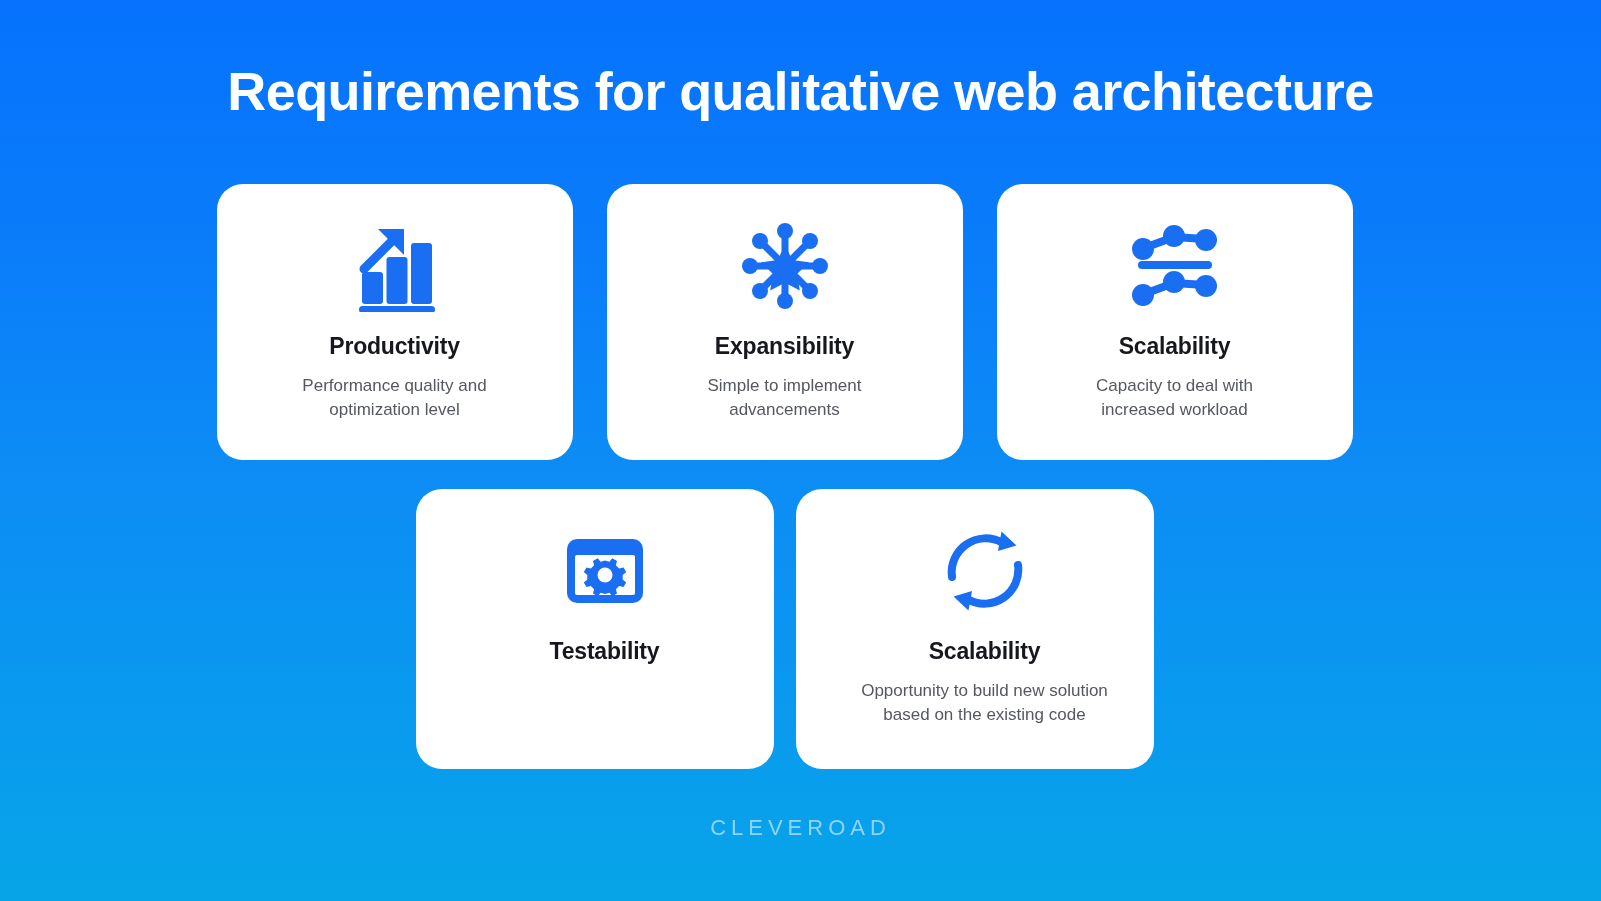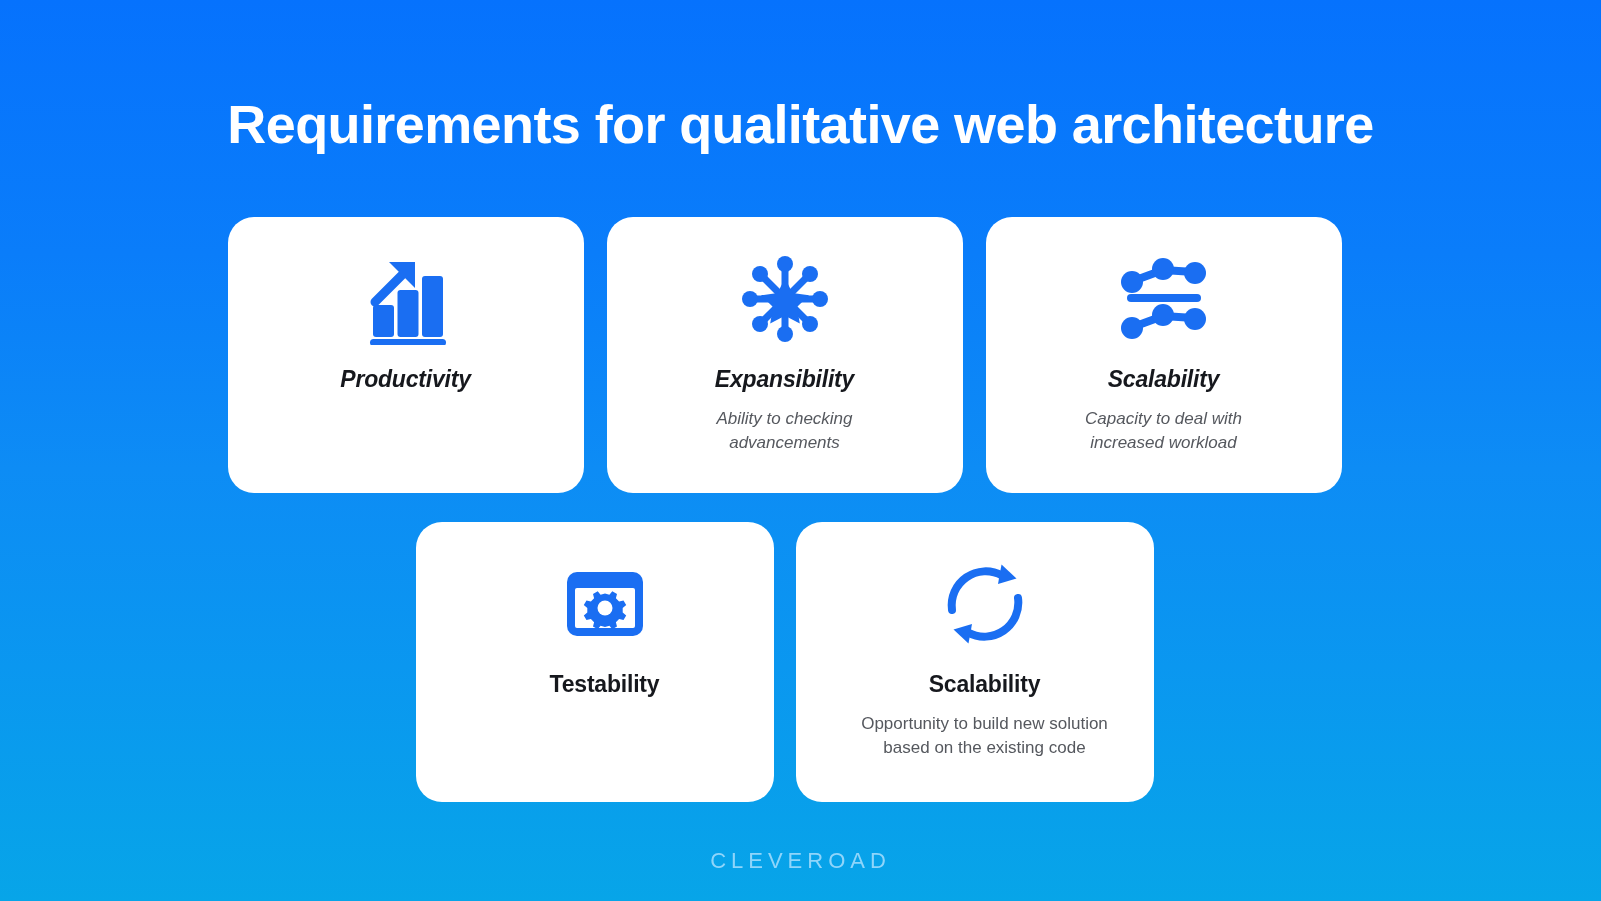--- a/index.html
+++ b/index.html
@@ -17,21 +17,20 @@
         #0d8cf5 52%,
         #0a97f0 74%,
         #07a5e8 100%);
   }
 
   .slide {
     position: relative;
     width: 1601px;
     height: 729px;
     box-sizing: border-box;
-    margin-top: 33px;
   }
 
   
   .title {
     position: absolute;
     top: 55px;
     left: 0;
     width: 1601px;
     text-align: center;
     color: #ffffff;
@@ -46,22 +45,21 @@
   
   .row {
     position: absolute;
     display: flex;
     justify-content: center;
   }
   .row-top {
     top: 184px;
     left: 38px;
     width: 1493px;
-    gap: 23px;
-    font-style: italic;
+    gap: 34px;
   }
   .row-bottom {
     top: 489px;
     left: 226px;
     width: 1117px;
     gap: 22px;
   }
 
   .card {
     background: #ffffff;
@@ -143,20 +141,22 @@
             <rect x="13" y="52" width="21" height="32" rx="3"></rect>
             <rect x="37.5" y="37" width="21" height="47" rx="3"></rect>
             <rect x="62" y="23" width="21" height="61" rx="3"></rect>
             <rect x="10" y="86" width="76" height="7" rx="3.5"></rect>
             <path d="M15 49 L47 17" stroke="#1a6ef2" stroke-width="9" stroke-linecap="round" fill="none"></path>
             <path d="M29 9 L55 9 L55 35 L45.5 25.5 L38.5 18.5 Z"></path>
           </g>
         </svg>
       </div>
       <div class="card-title">Productivity</div>
+      <div class="card-desc">Performance quality and
+optimization level</div>
     </div>
 
     <div class="card">
       <div class="icon-wrap">
         <svg width="92" height="92" viewBox="0 0 92 92" aria-hidden="true">
           <g fill="#1a6ef2" stroke="#1a6ef2" stroke-width="7" stroke-linecap="round">
             <line x1="46" y1="46" x2="46" y2="13"></line>
             <line x1="46" y1="46" x2="46" y2="79"></line>
             <line x1="46" y1="46" x2="13" y2="46"></line>
             <line x1="46" y1="46" x2="79" y2="46"></line>
@@ -172,21 +172,21 @@
             <circle cx="81" cy="46" r="8"></circle>
             <circle cx="21" cy="21" r="8"></circle>
             <circle cx="71" cy="21" r="8"></circle>
             <circle cx="21" cy="71" r="8"></circle>
             <circle cx="71" cy="71" r="8"></circle>
             <path d="M46 25 L53.4 39.9 L70 42.3 L58 54 L60.8 70.5 L46 62.7 L31.2 70.5 L34 54 L22 42.3 L38.6 39.9 Z"></path>
           </g>
         </svg>
       </div>
       <div class="card-title">Expansibility</div>
-      <div class="card-desc">Ability to checking
+      <div class="card-desc">Simple to implement
 advancements</div>
     </div>
 
 
     <div class="card">
       <div class="icon-wrap">
         <svg width="92" height="92" viewBox="0 0 92 92" aria-hidden="true">
           <g stroke="#1a6ef2" stroke-width="8" stroke-linecap="round" fill="#1a6ef2">
             <line x1="15" y1="28" x2="45" y2="17"></line>
             <line x1="45" y1="17" x2="76" y2="19"></line>

